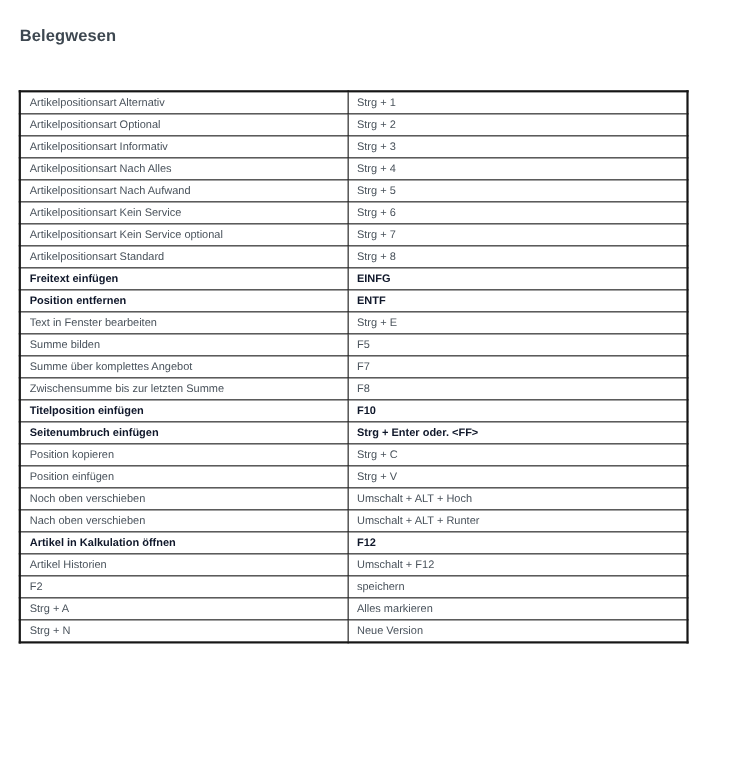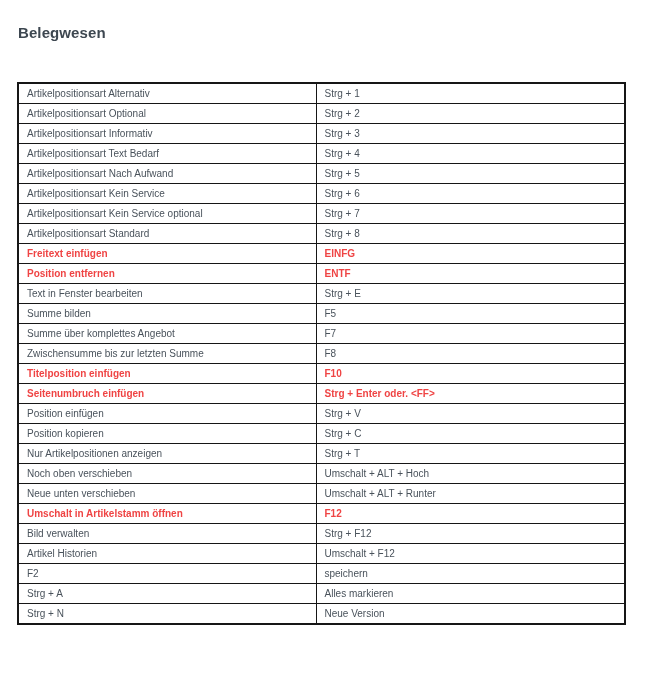--- a/index.html
+++ b/index.html
@@ -42,21 +42,21 @@
     line-height: 19px;
     color: #49525b;
     white-space: nowrap;
     overflow: hidden;
     vertical-align: middle;
   }
   table.shortcut-table col.c1 { width: 298px; }
   table.shortcut-table col.c2 { width: 309px; }
   table.shortcut-table tr.bold td {
     font-weight: bold;
-    color: #ef4444;
+    color: #0f172a;
     margin-left: 48px;
   }
 </style>
 </head>
 <body>
 
 <div class="page">
 
   <div class="doc-title">Belegwesen</div>
 
@@ -72,21 +72,21 @@
         </tr>
         <tr>
           <td>Artikelpositionsart Optional</td>
           <td>Strg + 2</td>
         </tr>
         <tr>
           <td>Artikelpositionsart Informativ</td>
           <td>Strg + 3</td>
         </tr>
         <tr>
-          <td>Artikelpositionsart Text Bedarf</td>
+          <td>Artikelpositionsart Nach Alles</td>
           <td>Strg + 4</td>
         </tr>
         <tr>
           <td>Artikelpositionsart Nach Aufwand</td>
           <td>Strg + 5</td>
         </tr>
         <tr>
           <td>Artikelpositionsart Kein Service</td>
           <td>Strg + 6</td>
         </tr>
@@ -124,46 +124,38 @@
         </tr>
         <tr class="bold">
           <td>Titelposition einfügen</td>
           <td>F10</td>
         </tr>
         <tr class="bold">
           <td>Seitenumbruch einfügen</td>
           <td>Strg + Enter oder. &lt;FF&gt;</td>
         </tr>
         <tr>
-          <td>Position einfügen</td>
-          <td>Strg + V</td>
-        </tr>
-        <tr>
           <td>Position kopieren</td>
           <td>Strg + C</td>
         </tr>
         <tr>
-          <td>Nur Artikelpositionen anzeigen</td>
-          <td>Strg + T</td>
+          <td>Position einfügen</td>
+          <td>Strg + V</td>
         </tr>
         <tr>
           <td>Noch oben verschieben</td>
           <td>Umschalt + ALT + Hoch</td>
         </tr>
         <tr>
-          <td>Neue unten verschieben</td>
+          <td>Nach oben verschieben</td>
           <td>Umschalt + ALT + Runter</td>
         </tr>
         <tr class="bold">
-          <td>Umschalt in Artikelstamm öffnen</td>
+          <td>Artikel in Kalkulation öffnen</td>
           <td>F12</td>
-        </tr>
-        <tr>
-          <td>Bild verwalten</td>
-          <td>Strg + F12</td>
         </tr>
         <tr>
           <td>Artikel Historien</td>
           <td>Umschalt + F12</td>
         </tr>
         <tr>
           <td>F2</td>
           <td>speichern</td>
         </tr>
         <tr>

